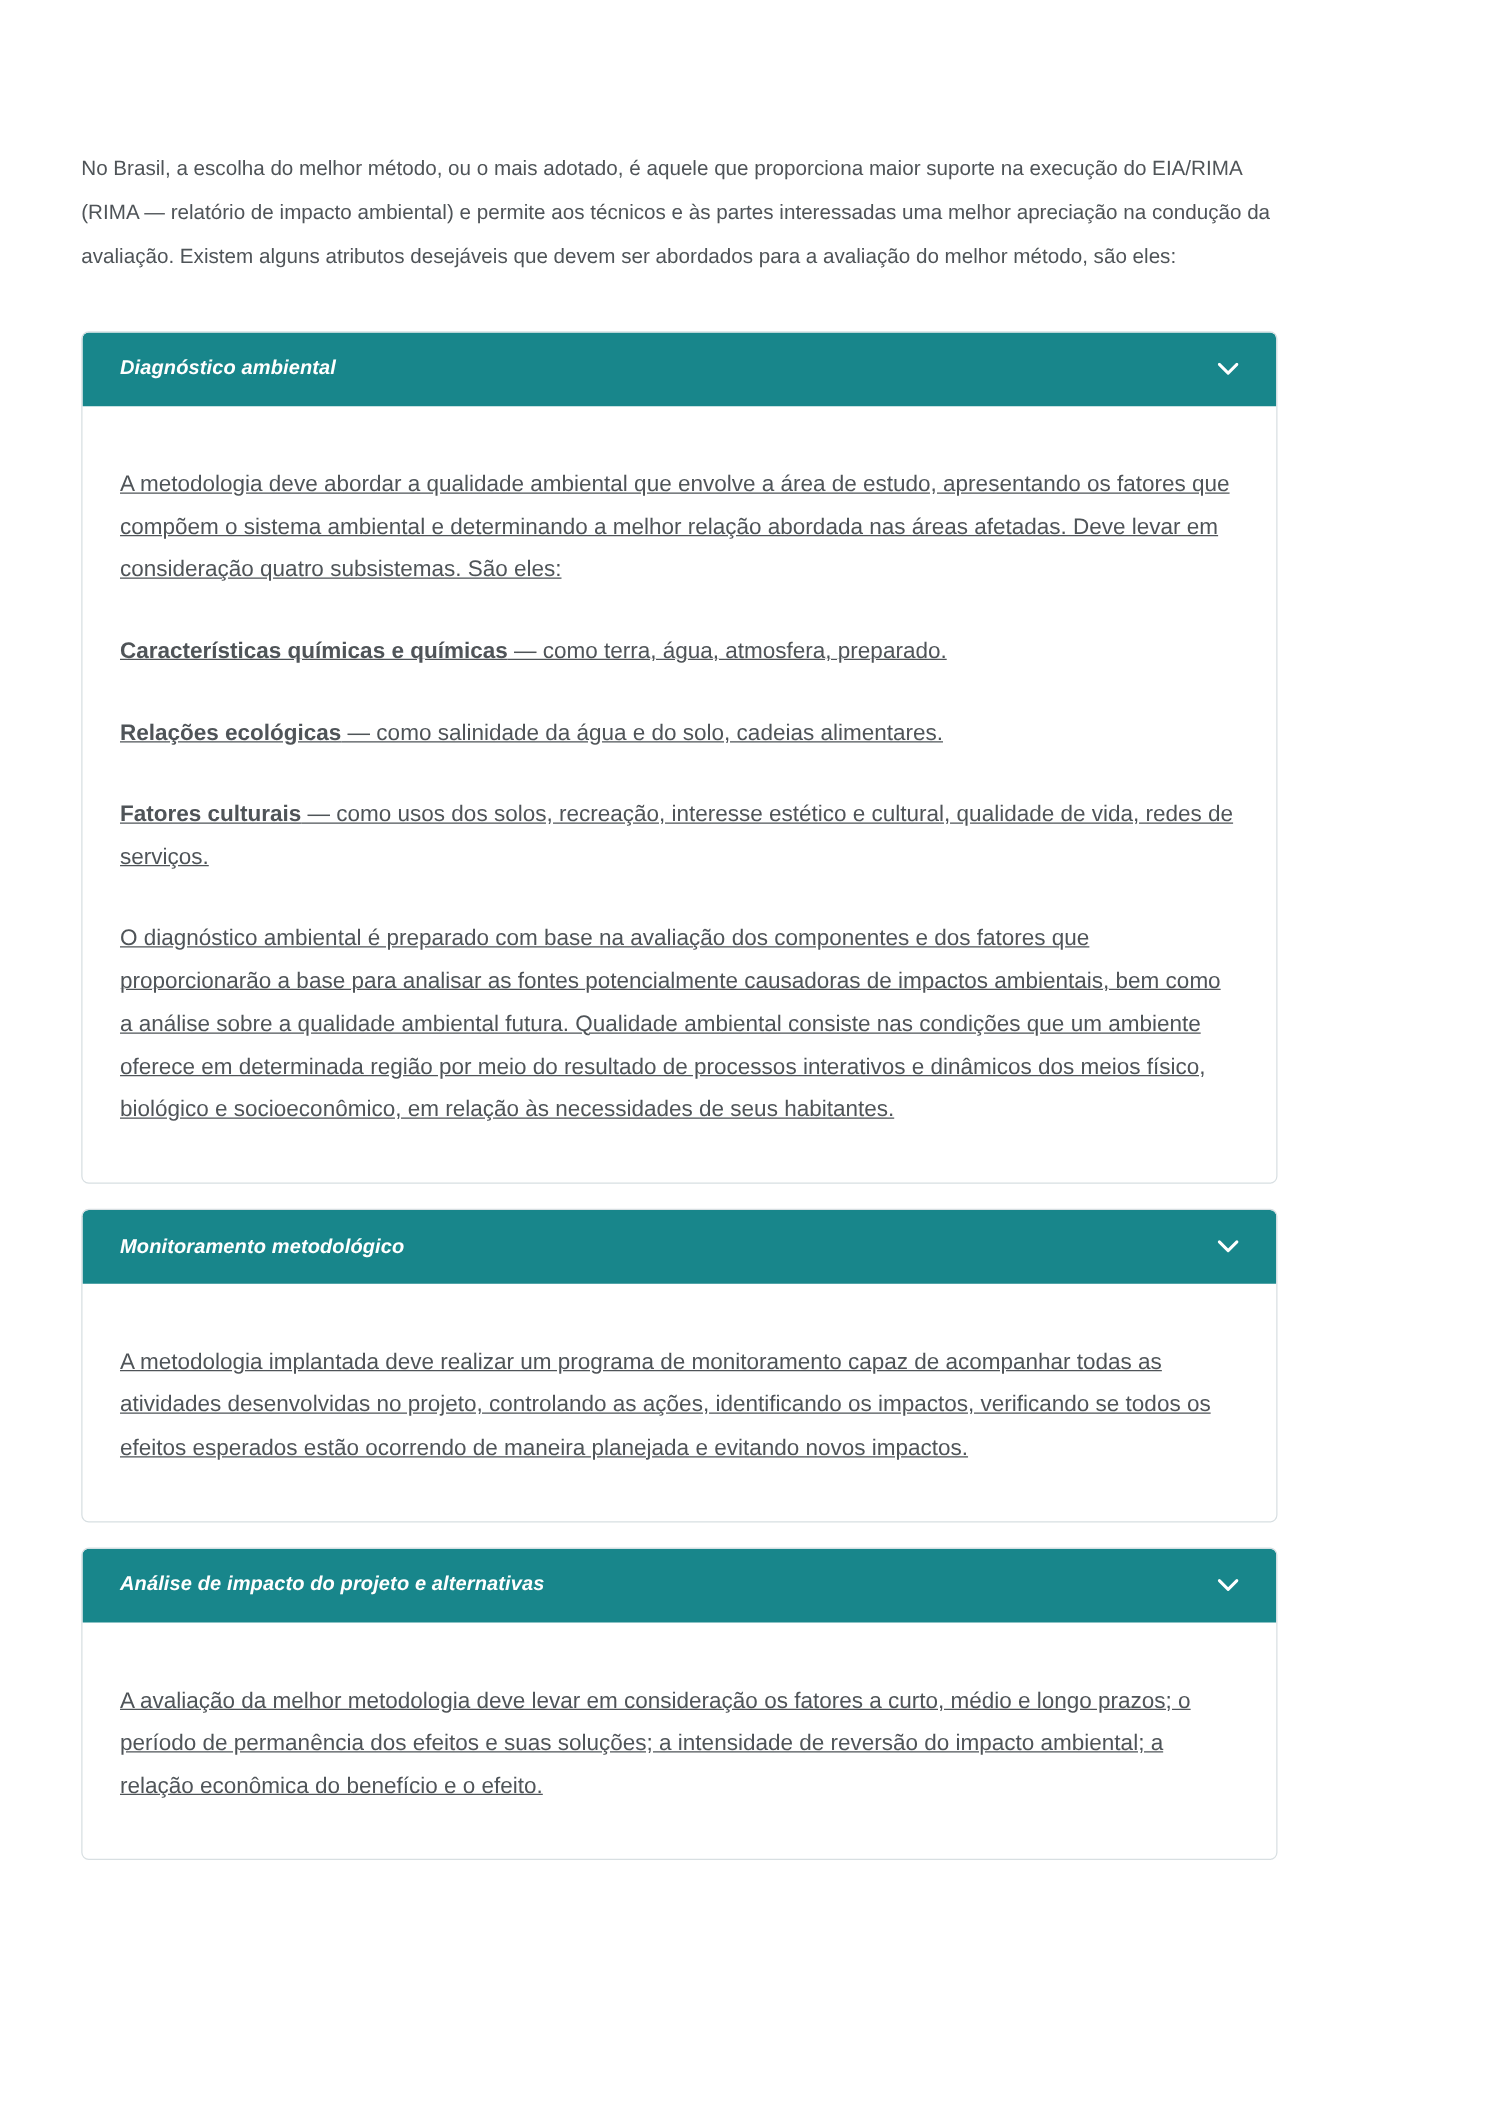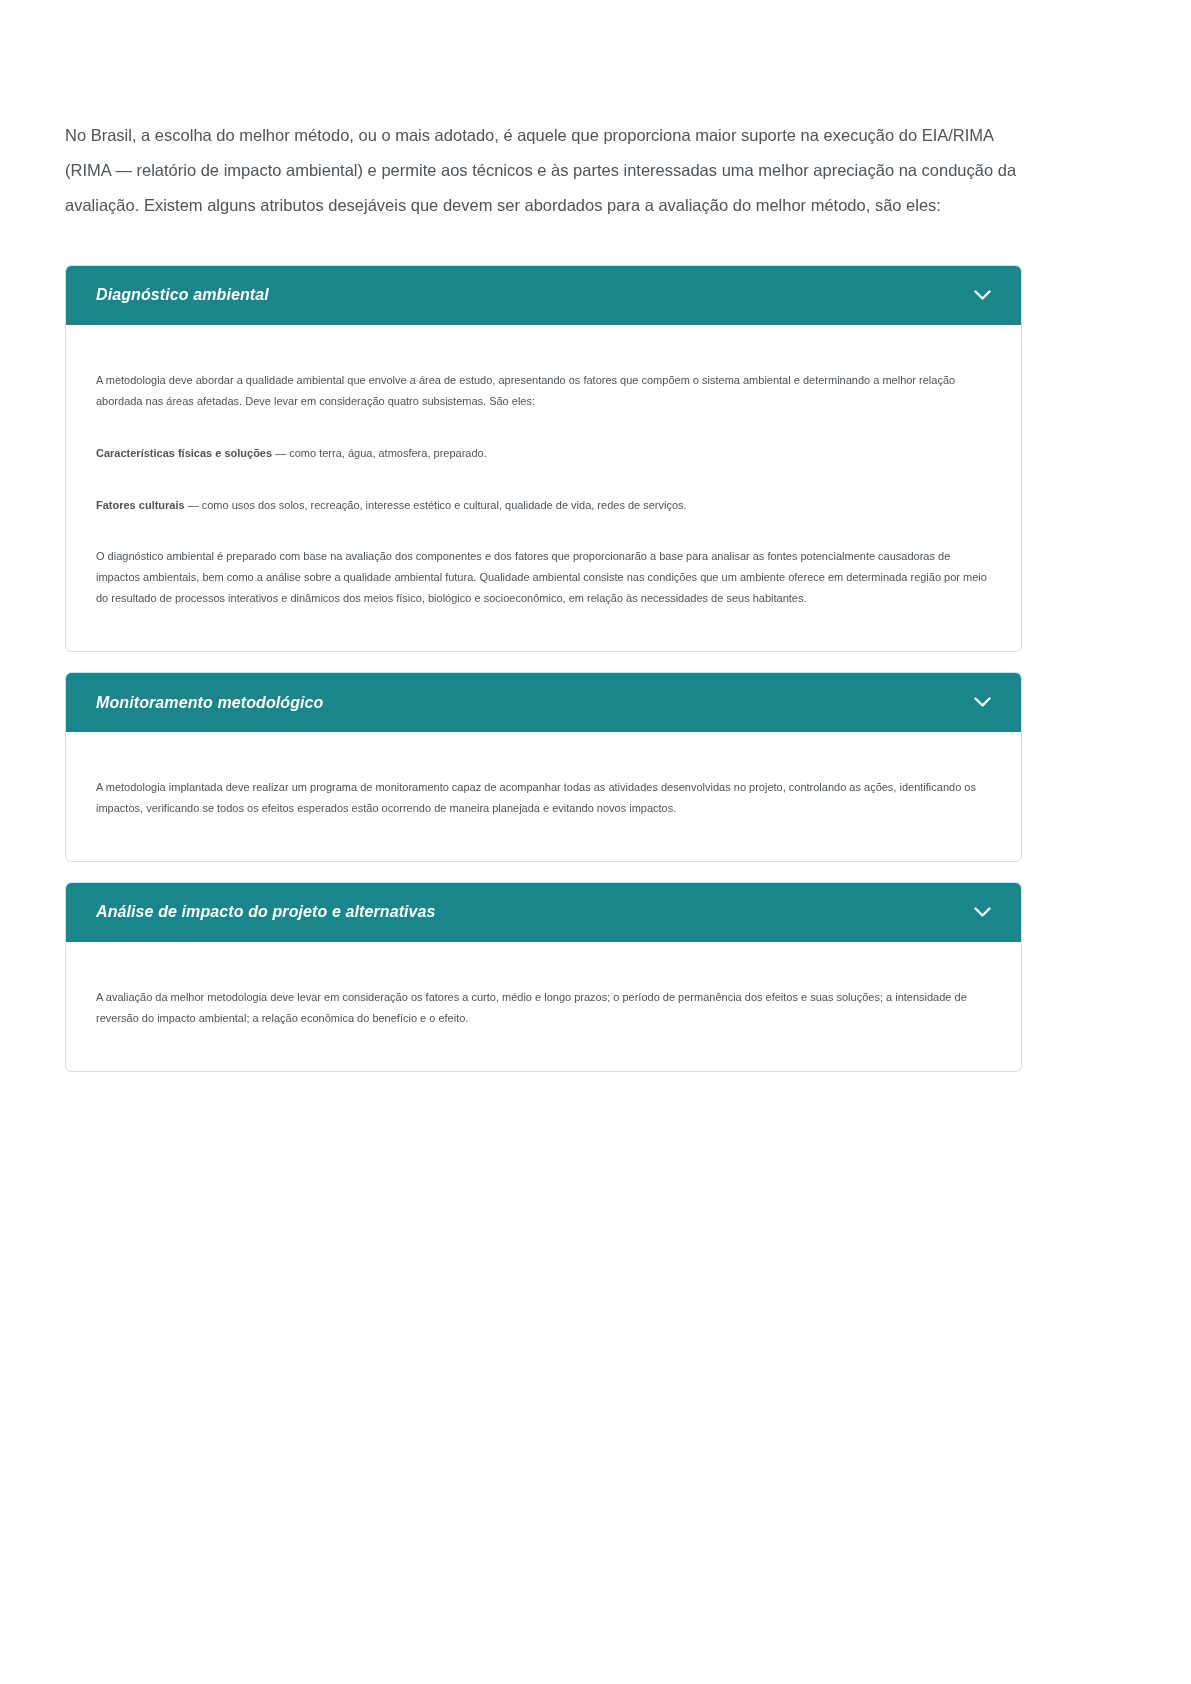--- a/index.html
+++ b/index.html
@@ -58,23 +58,24 @@
     align-items: center;
     justify-content: center;
     width: 18px;
     height: 18px;
     flex: 0 0 auto;
   }
   .acc-body {
     padding: 14px 30px 42px 30px;
   }
   .acc-body p {
-    font-size: 11px;
+    font-size: 18px;
     line-height: 1.9;
     margin: 31px 0 0 0;
+    text-decoration: underline;
   }
   .acc-body p strong {
     font-weight: 700;
     color: var(--text);
   }
 </style>
 </head>
 <body>
 
 <div class="page">
@@ -86,21 +87,22 @@
       <header class="acc-header">
         <span class="acc-title">Diagnóstico ambiental</span>
         <span class="chevron">
           <svg width="17" height="11" viewBox="0 0 17 11" aria-hidden="true">
             <path d="M1.5 1.5 L8.5 8.5 L15.5 1.5" fill="none" stroke="#ffffff" stroke-width="2.4" stroke-linecap="round" stroke-linejoin="round"></path>
           </svg>
         </span>
       </header>
       <div class="acc-body">
         <p><strong></strong><span>A metodologia deve abordar a qualidade ambiental que envolve a área de estudo, apresentando os fatores que compõem o sistema ambiental e determinando a melhor relação abordada nas áreas afetadas. Deve levar em consideração quatro subsistemas. São eles:</span></p>
-        <p><strong>Características físicas e soluções</strong><span> — como terra, água, atmosfera, preparado.</span></p>
+        <p><strong>Características químicas e químicas</strong><span> — como terra, água, atmosfera, preparado.</span></p>
+        <p><strong>Relações ecológicas</strong><span> — como salinidade da água e do solo, cadeias alimentares.</span></p>
         <p><strong>Fatores culturais</strong><span> — como usos dos solos, recreação, interesse estético e cultural, qualidade de vida, redes de serviços.</span></p>
         <p><strong></strong><span>O diagnóstico ambiental é preparado com base na avaliação dos componentes e dos fatores que proporcionarão a base para analisar as fontes potencialmente causadoras de impactos ambientais, bem como a análise sobre a qualidade ambiental futura. Qualidade ambiental consiste nas condições que um ambiente oferece em determinada região por meio do resultado de processos interativos e dinâmicos dos meios físico, biológico e socioeconômico, em relação às necessidades de seus habitantes.</span></p>
       </div>
     </section>
 
     <section class="accordion">
       <header class="acc-header">
         <span class="acc-title">Monitoramento metodológico</span>
         <span class="chevron">
           <svg width="17" height="11" viewBox="0 0 17 11" aria-hidden="true">

